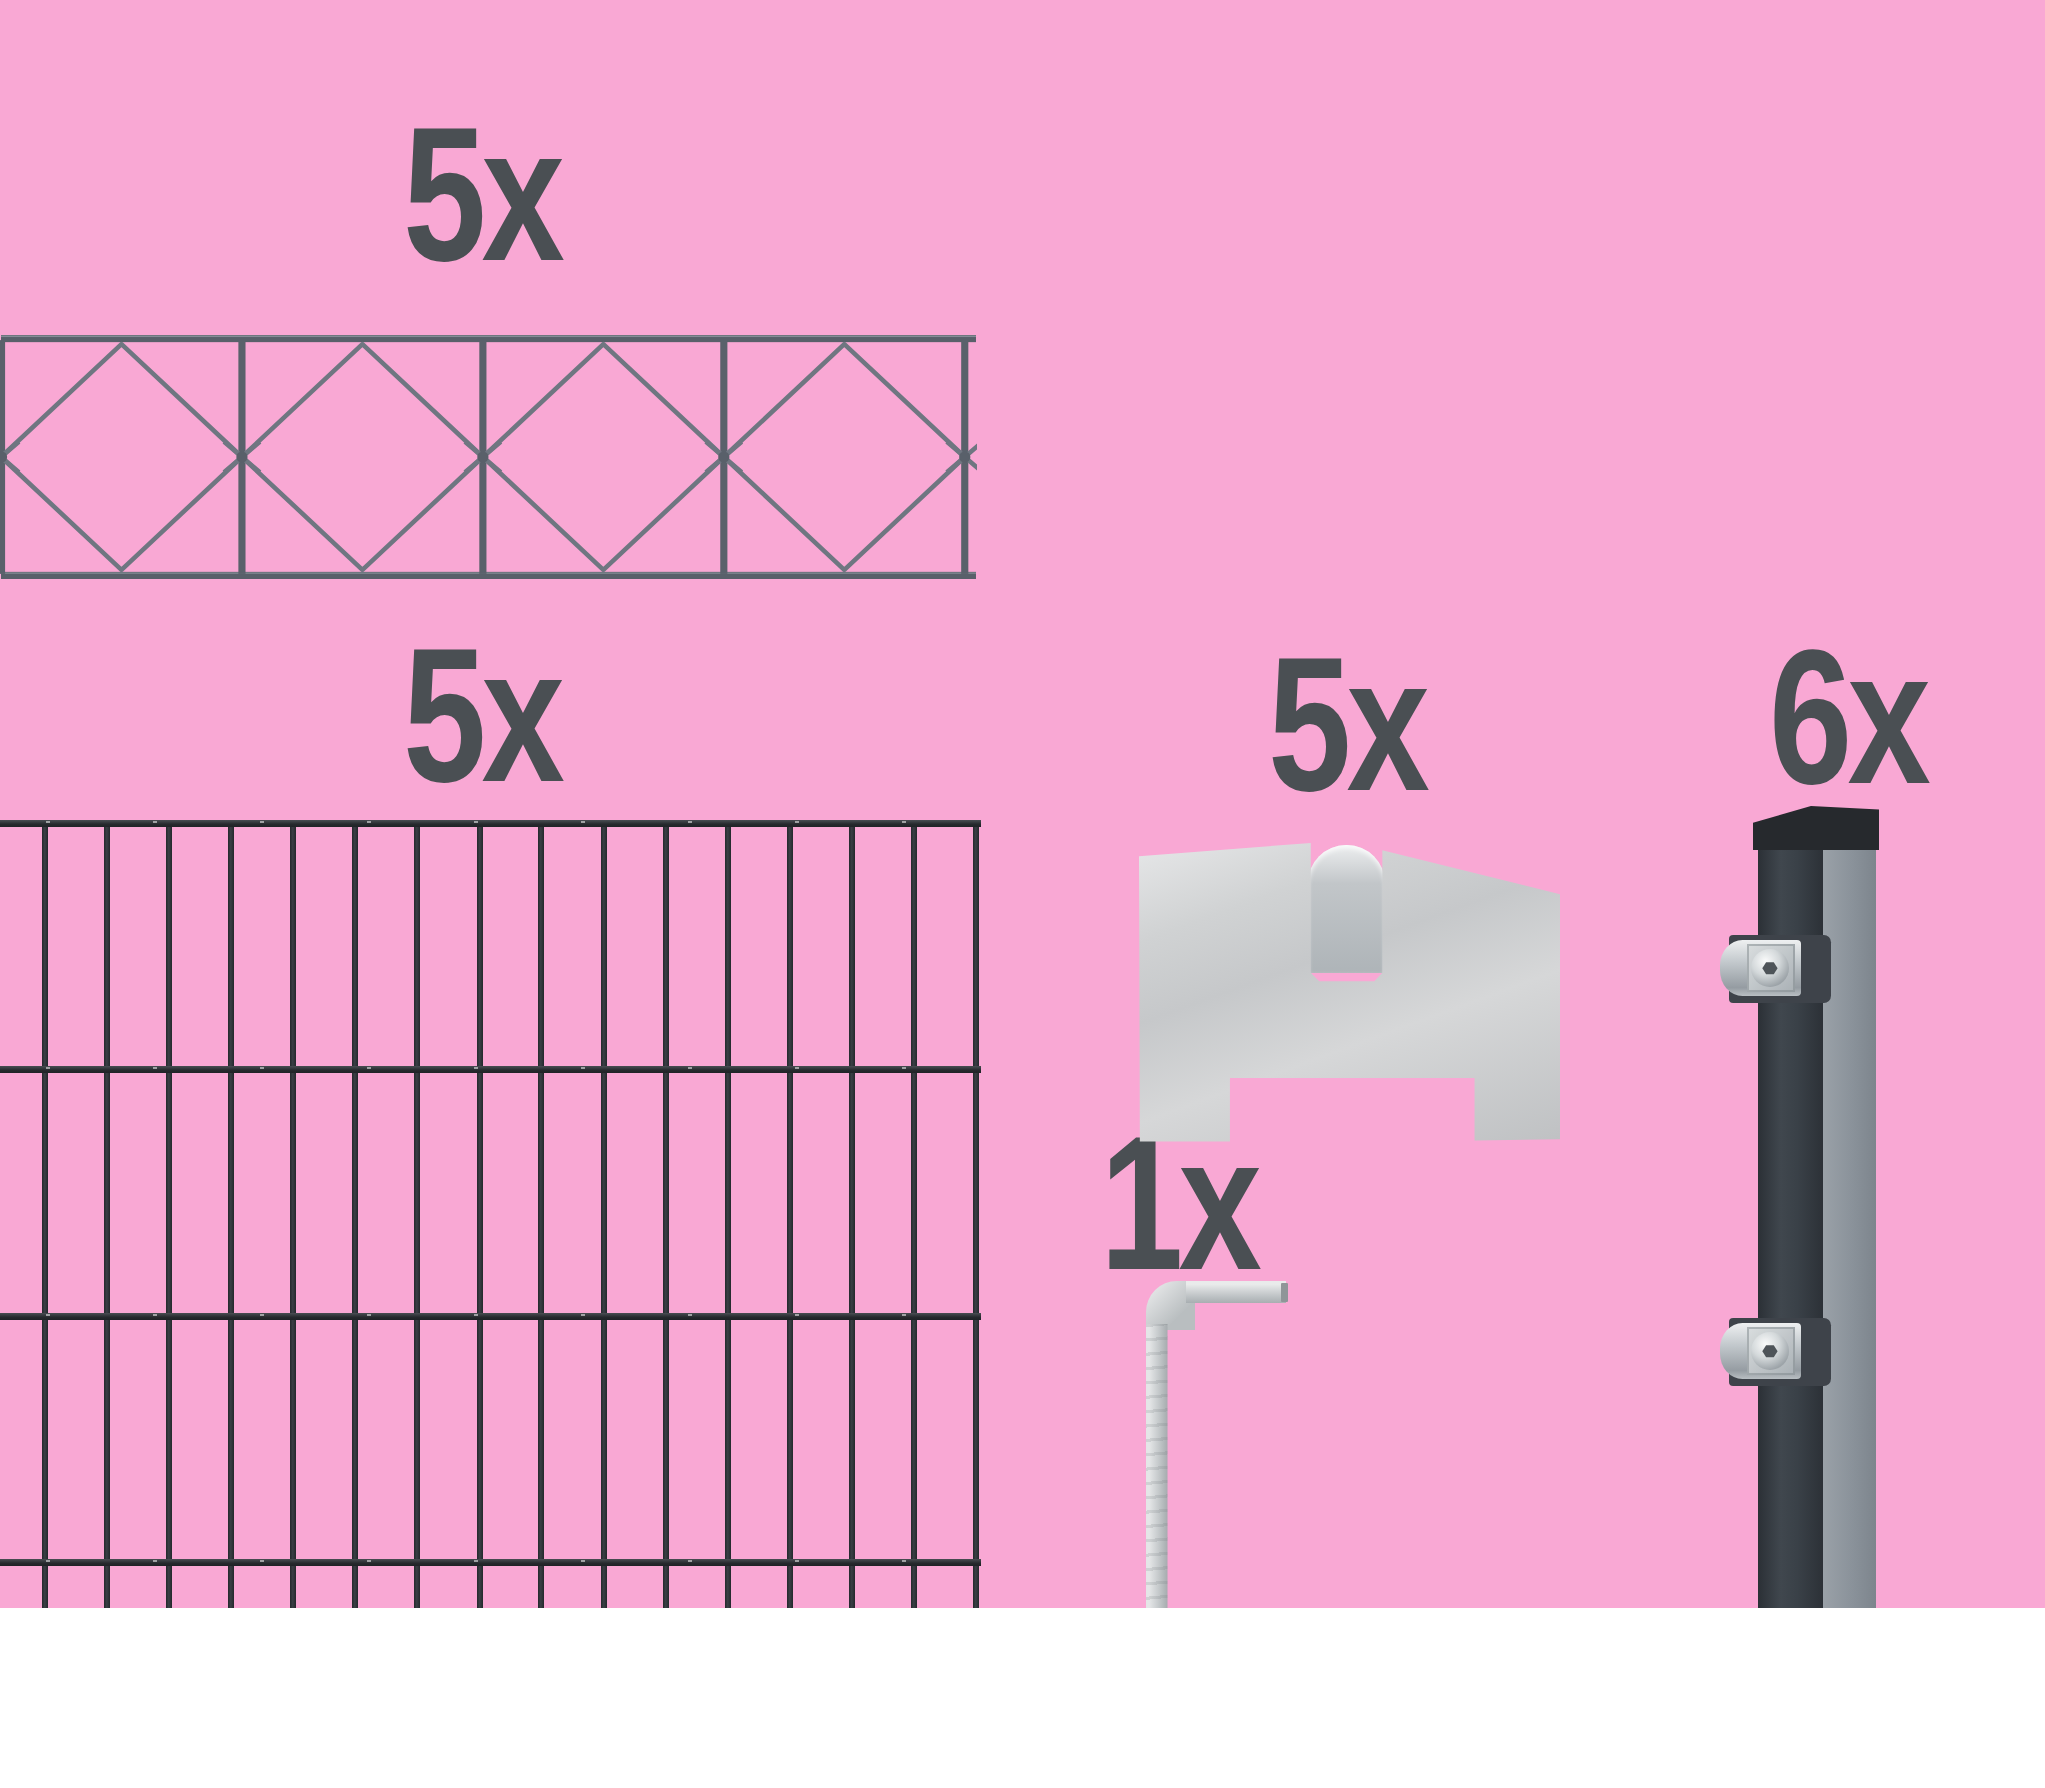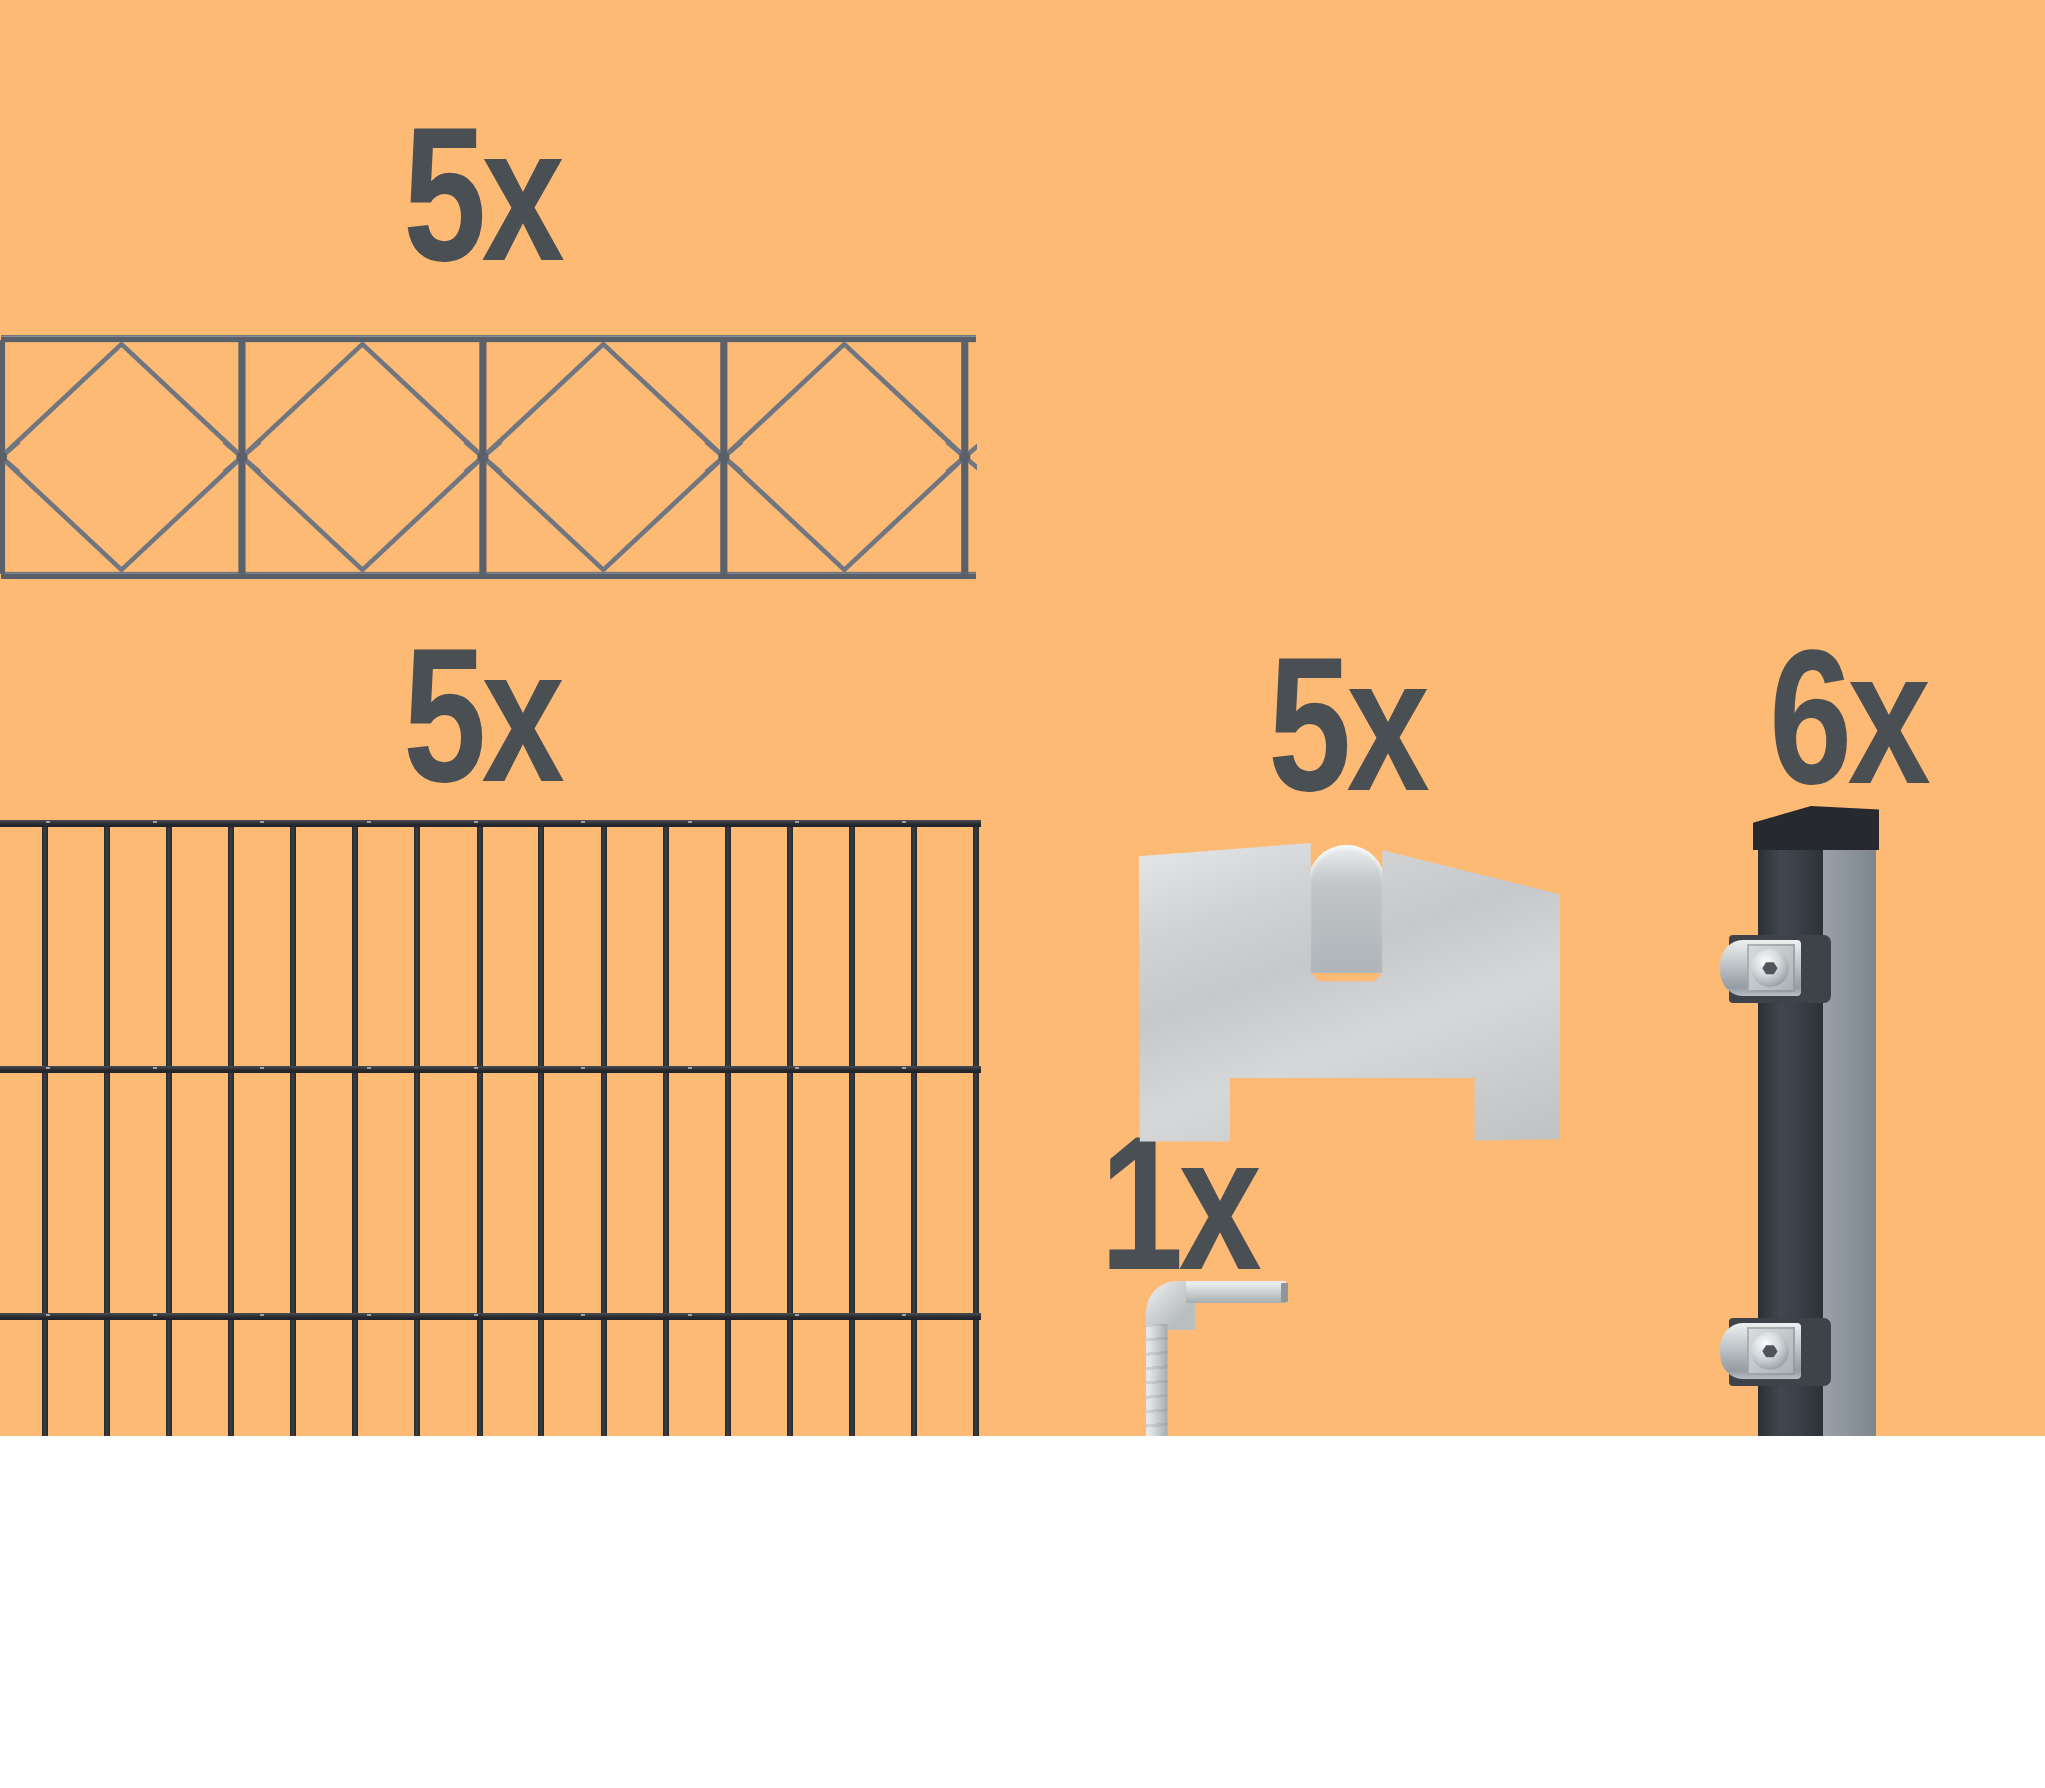--- a/index.html
+++ b/index.html
@@ -1,16 +1,16 @@
 <!DOCTYPE html>
 <html style="font-size:8.2px"><head>
 <meta charset="utf-8">
 <style>
   html,body{margin:0;padding:0;background:#ffffff;}
-  #canvas{position:relative;width:2046px;height:1436px;background:#fdba74;overflow:hidden;
+  #canvas{position:relative;width:2046px;height:1608px;background:#f9a8d4;overflow:hidden;
           font-family:"Liberation Sans",sans-serif;}
   
   .qty-label{position:absolute;font-size:192px;font-weight:bold;color:#4a4f53;
              line-height:1;letter-spacing:-6.1px;white-space:nowrap;
              transform:scaleX(0.78);transform-origin:0 0;}
   
   #topper-strip{position:absolute;left:0;top:335px;width:977px;height:244px;}
   
   #mesh-panel{position:absolute;left:0;top:820px;width:981px;height:968px;}
   .panel-bar{position:absolute;top:4.1px;width:6.1px;height:964px;

